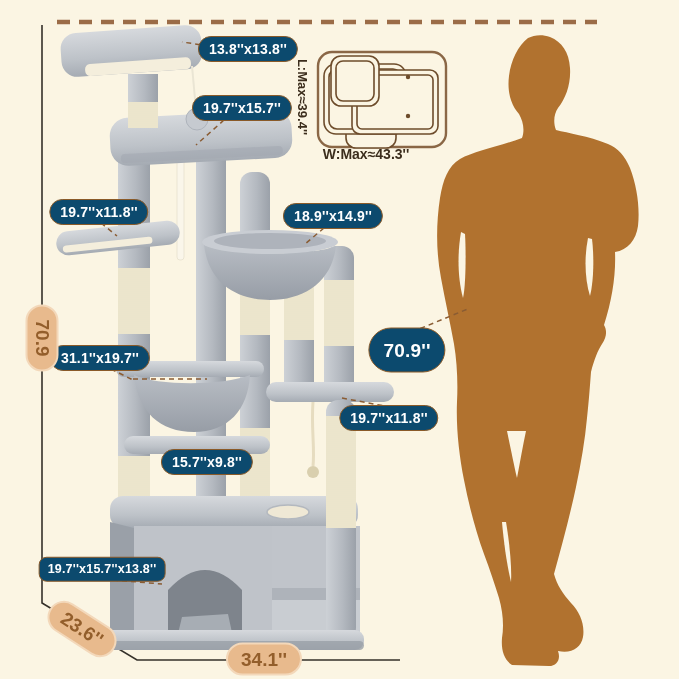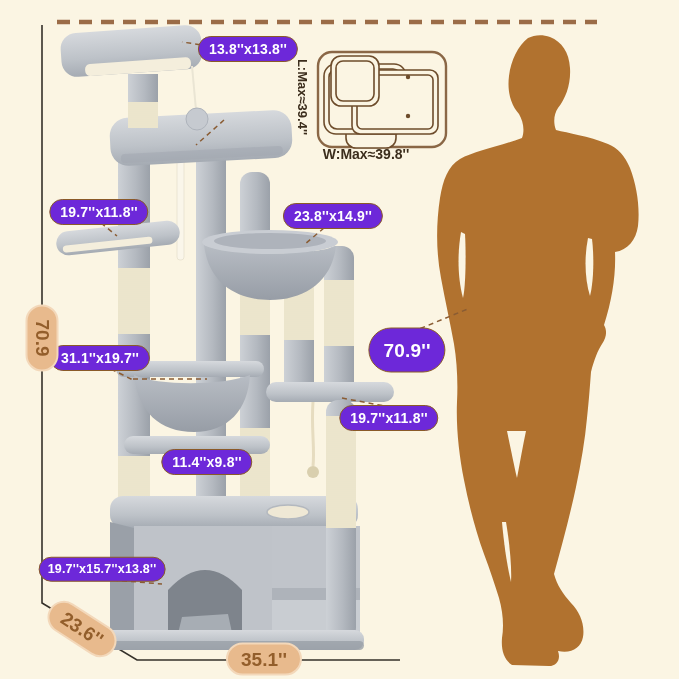--- a/index.html
+++ b/index.html
@@ -2,24 +2,24 @@
 <html><head>
 <meta charset="utf-8">
 <style>
   html,body{margin:0;padding:0;}
   body{font-family:"Liberation Sans",sans-serif;}
   .stage{position:relative;width:679px;height:679px;background:#fbf5e3;overflow:hidden;}
   .stage svg{position:absolute;left:0;top:0;}
   .lbl{position:absolute;white-space:nowrap;transform:translate(-50%,-50%) rotate(var(--rot,0deg));
        color:#3b2d1c;font-weight:700;line-height:1;}
   .badge{position:absolute;white-space:nowrap;transform:translate(-50%,-50%) rotate(var(--rot,0deg));
-       background:#6d28d9;color:#ffffff;font-weight:700;font-size:14px;line-height:1;
+       background:#0c4a6e;color:#ffffff;font-weight:700;font-size:14px;line-height:1;
        padding:5px 10px;border-radius:999px;border:1px solid #8a5a28;letter-spacing:.2px;}
   .badge.big{font-size:19px;padding:12px 14px;}
-  .badge.small{font-size:12.5px;padding:5px 8px;}
+  .badge.small{font-size:12.5px;padding:5px 8px;border-radius:8px;}
   .pill{position:absolute;white-space:nowrap;transform:translate(-50%,-50%) rotate(var(--rot,0deg));
        background:#e8ba8d;color:#935e2b;font-weight:800;font-size:19px;line-height:1;
        padding:5px 13px;border-radius:999px;border:2px solid #f3d8ba;}
 </style>
 </head>
 <body>
 
 <div class="stage">
 
 <svg width="679" height="679" viewBox="0 0 679 679">
@@ -146,28 +146,29 @@
     <path d="M101,223 L117,236"></path>
     <path d="M324,228 L305,244"></path>
     <path d="M111,369 L133,380 M133,379 H207"></path>
     <path d="M412,332 L470,308"></path>
     <path d="M342,398 L390,407"></path>
     <path d="M113,580 L162,584"></path>
   </g>
 </svg>
 
 <div class="lbl" style="left:302px;top:97px;--rot:90deg;font-size:13px;">L:Max≈39.4''</div>
-<div class="lbl" style="left:366px;top:154px;font-size:14px;">W:Max≈39.8''</div>
+<div class="lbl" style="left:366px;top:154px;font-size:14px;">W:Max≈43.3''</div>
 
 <div class="badge" style="left:248px;top:49px;">13.8''x13.8''</div>
+<div class="badge" style="left:242px;top:108px;">19.7''x15.7''</div>
 <div class="badge" style="left:99px;top:212px;">19.7''x11.8''</div>
-<div class="badge" style="left:333px;top:216px;">23.8''x14.9''</div>
+<div class="badge" style="left:333px;top:216px;">18.9''x14.9''</div>
 <div class="badge" style="left:100px;top:358px;">31.1''x19.7''</div>
 <div class="badge big" style="left:407px;top:350px;">70.9''</div>
 <div class="badge" style="left:389px;top:418px;">19.7''x11.8''</div>
-<div class="badge" style="left:207px;top:462px;">11.4''x9.8''</div>
+<div class="badge" style="left:207px;top:462px;">15.7''x9.8''</div>
 <div class="badge small" style="left:102px;top:569px;">19.7''x15.7''x13.8''</div>
 
 <div class="pill" style="left:42px;top:338px;--rot:90deg;">70.9</div>
 <div class="pill" style="left:82px;top:629px;--rot:33deg;">23.6''</div>
-<div class="pill" style="left:264px;top:659px;">35.1''</div>
+<div class="pill" style="left:264px;top:659px;">34.1''</div>
 
 </div>
 
 </body></html>

